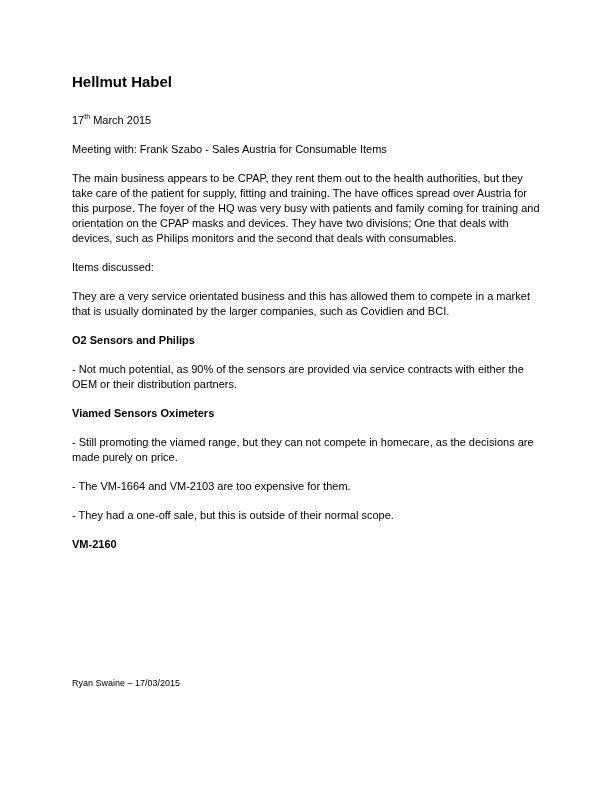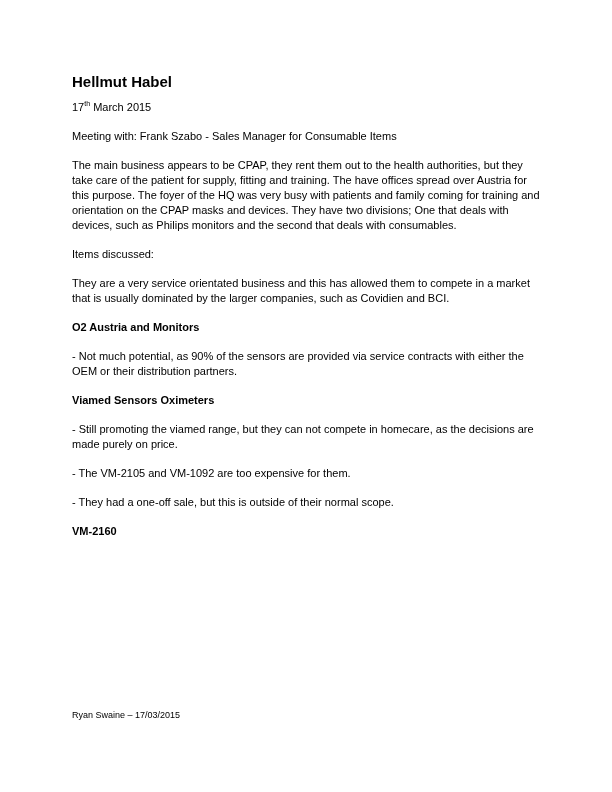--- a/index.html
+++ b/index.html
@@ -15,21 +15,21 @@
     box-sizing: border-box;
     padding: 73px 67px 0 72px;
     font-family: "Liberation Sans", "DejaVu Sans", sans-serif;
     color: #000000;
     -webkit-font-smoothing: antialiased;
   }
   .doc-title {
     font-size: 15px;
     line-height: 18px;
     font-weight: bold;
-    margin: 0 0 9px 0;
+    margin: 0 0 22px 0;
   }
   .doc-p {
     font-size: 11px;
     line-height: 15px;
     margin: 0 0 14px 0;
     white-space: pre-line;
   }
   .doc-h2 {
     font-size: 11px;
     line-height: 15px;
@@ -37,53 +37,53 @@
     margin: 0 0 14px 0;
   }
   .date-ordinal {
     font-size: 7px;
     vertical-align: super;
     line-height: 0;
   }
   .doc-footer {
     position: absolute;
     left: 72px;
-    top: 710px;
+    top: 678px;
     font-size: 9px;
     line-height: 11px;
     color: #000000;
   }
 </style>
 </head>
 <body>
 
 <div class="page">
 
   <h1 class="doc-title">Hellmut Habel</h1>
 
   <p class="doc-p"><span>17</span><sup class="date-ordinal">th</sup><span> March 2015</span></p>
 
-  <p class="doc-p">Meeting with: Frank Szabo - Sales Manager for Consumable Items</p>
+  <p class="doc-p">Meeting with: Frank Szabo - Sales Austria for Consumable Items</p>
 
   <p class="doc-p">The main business appears to be CPAP, they rent them out to the health authorities, but they take care of the patient for supply, fitting and training. The have offices spread over Austria for this purpose. The foyer of the HQ was very busy with patients and family coming for training and orientation on the CPAP masks and devices. They have two divisions; One that deals with devices, such as Philips monitors and the second that deals with consumables.</p>
 
   <p class="doc-p">Items discussed:</p>
 
   <p class="doc-p">They are a very service orientated business and this has allowed them to compete in a market that is usually dominated by the larger companies, such as Covidien and BCI.</p>
 
-  <h2 class="doc-h2">O2 Austria and Monitors</h2>
+  <h2 class="doc-h2">O2 Sensors and Philips</h2>
 
   <p class="doc-p">- Not much potential, as 90% of the sensors are provided via service contracts with either the OEM or their distribution partners.</p>
 
   <h2 class="doc-h2">Viamed Sensors Oximeters</h2>
 
 
   <p class="doc-p">- Still promoting the viamed range, but they can not compete in homecare, as the decisions are made purely on price.</p>
 
-  <p class="doc-p">- The VM-2105 and VM-1092 are too expensive for them.</p>
+  <p class="doc-p">- The VM-1664 and VM-2103 are too expensive for them.</p>
 
 
   <p class="doc-p">- They had a one-off sale, but this is outside of their normal scope.</p>
 
   <h2 class="doc-h2">VM-2160</h2>
 
 
   <div class="doc-footer">Ryan Swaine – 17/03/2015</div>
 
 </div>

